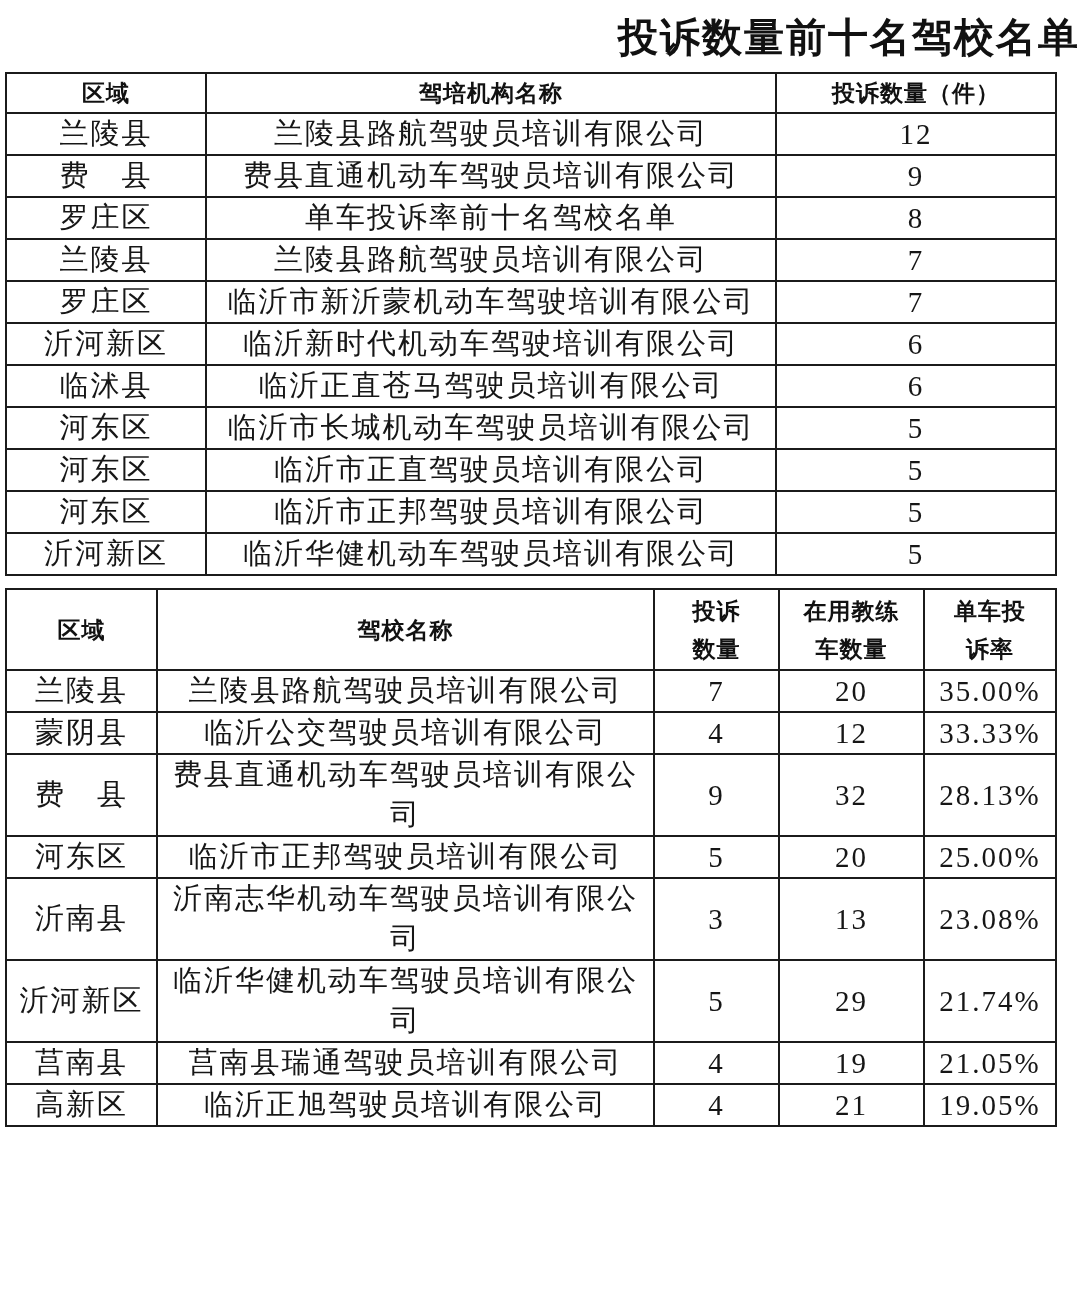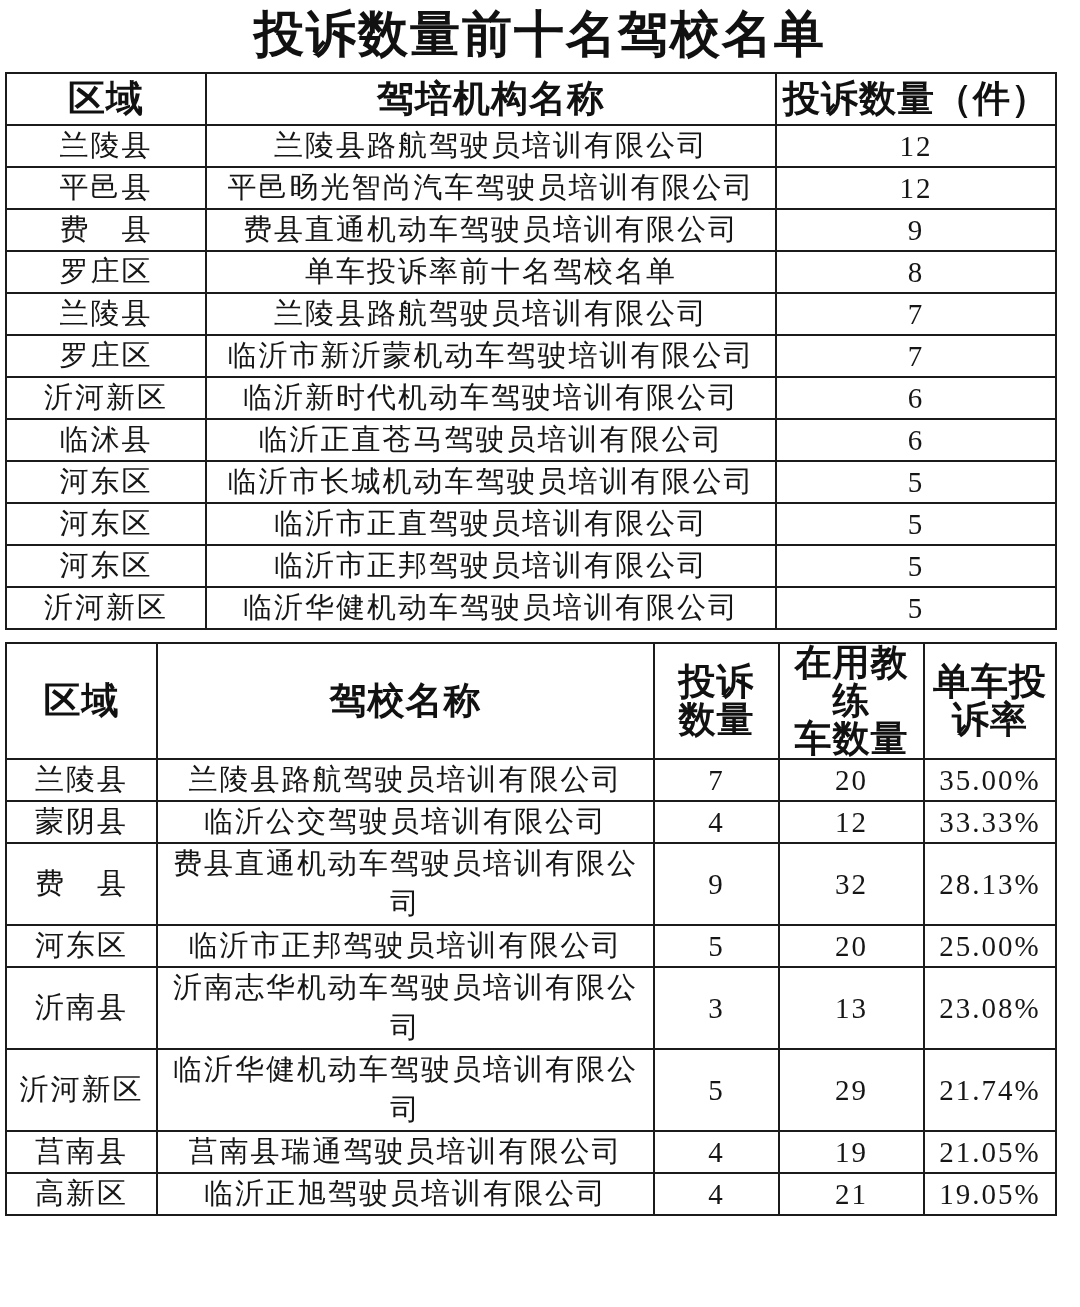--- a/index.html
+++ b/index.html
@@ -12,25 +12,25 @@
     color: #161616;
     font-family: "Liberation Serif", "DejaVu Serif", serif;
   }
   .page {
     width: 1080px;
     min-height: 1307px;
     background: #ffffff;
     box-sizing: border-box;
   }
   .doc-title {
-    font-family: Liberation Mono, monospace;
+    font-family: Liberation Serif, serif;
     font-weight: bold;
-    font-size: 50px;
+    font-size: 40px;
     line-height: 44px;
-    text-align: center;
+    text-align: right;
     letter-spacing: 2px;
     color: #111111;
     margin: 0;
   }
   .title-1 { padding-top: 16px; }
   .title-2 { padding-top: 0; margin-top: 88px; }
 
   table.doc-table {
     border-collapse: collapse;
     table-layout: fixed;
@@ -40,21 +40,21 @@
   table.doc-table th,
   table.doc-table td {
     border: 2px solid #1b1b1b;
     padding: 0;
     vertical-align: middle;
     overflow: hidden;
   }
   table.doc-table th {
     font-family: "Liberation Sans", "DejaVu Sans", sans-serif;
     font-weight: bold;
-    font-size: 37px;
+    font-size: 23px;
     letter-spacing: 1px;
     text-align: center;
     color: #111111;
   }
   table.doc-table td {
     font-family: "Liberation Serif", "DejaVu Serif", serif;
     font-weight: normal;
     font-size: 29px;
     letter-spacing: 2px;
     text-align: center;
@@ -90,25 +90,20 @@
       <tr>
         <th>区域</th>
         <th>驾培机构名称</th>
         <th>投诉数量（件）</th>
       </tr>
     </thead>
     <tbody>
       <tr>
         <td class="region-cell">兰陵县</td>
         <td class="school-cell">兰陵县路航驾驶员培训有限公司</td>
-        <td class="num-cell">12</td>
-      </tr>
-      <tr>
-        <td class="region-cell">平邑县</td>
-        <td class="school-cell">平邑旸光智尚汽车驾驶员培训有限公司</td>
         <td class="num-cell">12</td>
       </tr>
       <tr>
         <td class="region-cell">费　县</td>
         <td class="school-cell">费县直通机动车驾驶员培训有限公司</td>
         <td class="num-cell">9</td>
       </tr>
       <tr>
         <td class="region-cell">罗庄区</td>
         <td class="school-cell">单车投诉率前十名驾校名单</td>

